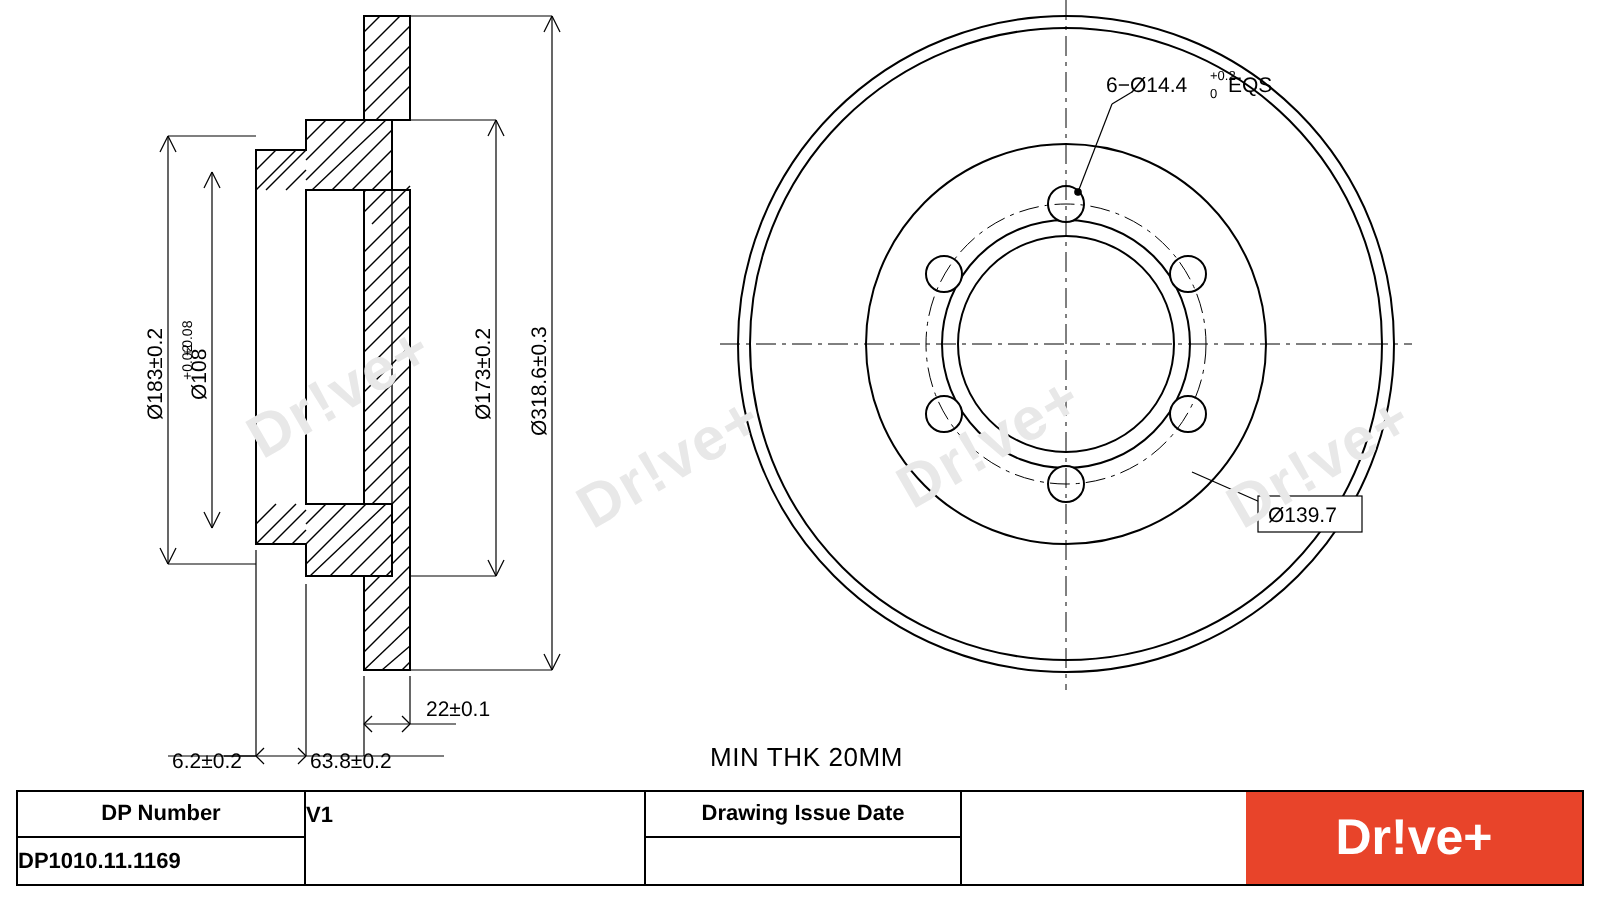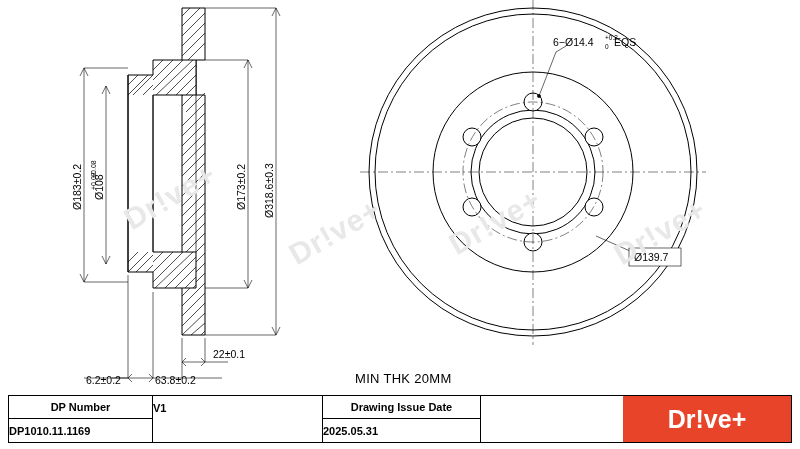--- a/index.html
+++ b/index.html
@@ -337,21 +337,20 @@
     <div class="tb-cols">
       <div class="tb-col c1">
         <div class="tb-head">DP Number</div>
         <div class="tb-val">DP1010.11.1169</div>
       </div>
       <div class="tb-col c3">
         <div class="tb-val">V1</div>
       </div>
       <div class="tb-col c4">
         <div class="tb-head">Drawing Issue Date</div>
-        <div class="tb-val">2025.05.31</div>
       </div>
     </div>
     <div class="logo-cell" style="background: rgb(232, 68, 42);">
       <span class="logo-text">Dr!ve+</span>
     </div>
   </div>
 
 </div>
 
 </body></html>

